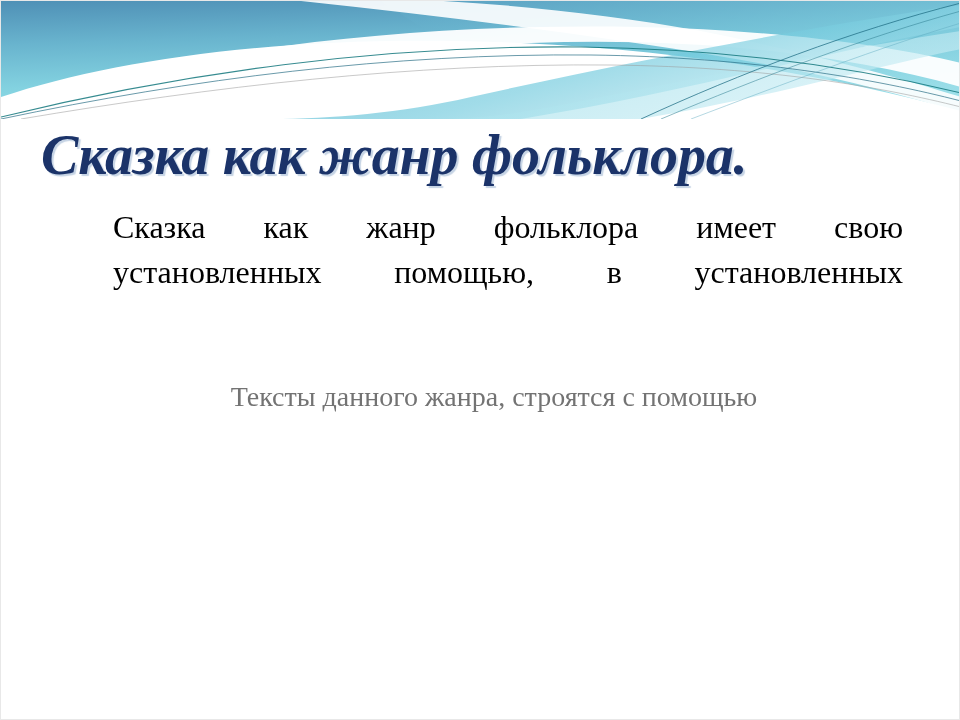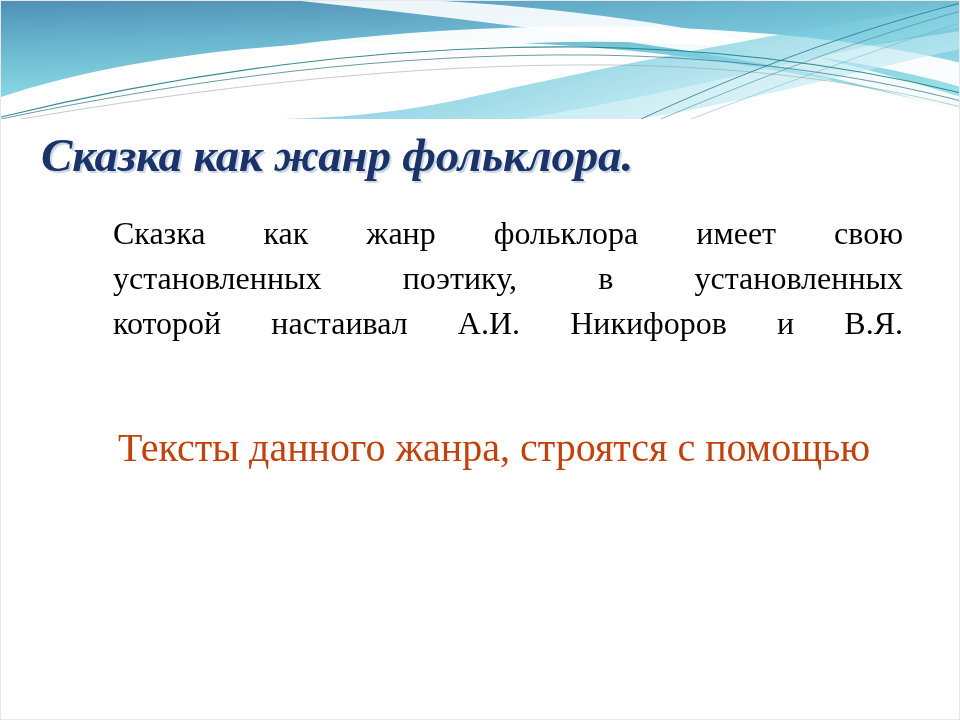--- a/index.html
+++ b/index.html
@@ -40,35 +40,35 @@
   .title-block {
     position: absolute;
     left: 40px;
     top: 124px;
     width: 880px;
     height: 66px;
   }
   .slide-title {
     margin: 0;
     font-family: "Liberation Serif", "DejaVu Serif", serif;
-    font-size: 47px;
+    font-size: 56px;
     line-height: 60px;
     font-weight: bold;
     font-style: italic;
     color: #1b3369;
     letter-spacing: -0.2px;
     white-space: nowrap;
     text-shadow: 2px 2px 1px rgba(150,175,205,0.55);
   }
 
   
   .body-block {
     position: absolute;
     left: 84px;
-    top: 210px;
+    top: 204px;
     width: 818px;
   }
 
   .para-justified {
     margin: 0;
     font-family: "Liberation Serif", "DejaVu Serif", serif;
     font-size: 32px;
     line-height: 45px;
     color: #000000;
     text-align: justify;
@@ -89,23 +89,23 @@
     display: inline-block;
   }
 
   .spacer-line {
     height: 78px;
   }
 
   .para-centered {
     margin: 0;
     font-family: "Liberation Serif", "DejaVu Serif", serif;
-    font-size: 40px;
+    font-size: 28px;
     line-height: 48px;
-    color: #c2410c;
+    color: #737373;
     text-align: center;
   }
   .cline {
     display: block;
     white-space: nowrap;
   }
 </style>
 </head>
 <body>
 
@@ -165,22 +165,21 @@
   </div>
 
   <div class="title-block">
     <h1 class="slide-title">Сказка как жанр фольклора.</h1>
   </div>
 
   <div class="body-block">
 
     <div class="para-justified" id="para1">
         <span class="jline" style="text-indent: 14px;"><span class="w">Сказка</span> <span class="w">как</span> <span class="w">жанр</span> <span class="w">фольклора</span> <span class="w">имеет</span> <span class="w">свою</span></span>
-        <span class="jline"><span class="w">установленных</span> <span class="w">поэтику,</span> <span class="w">в</span> <span class="w">установленных</span></span>
-        <span class="jline"><span class="w">которой</span> <span class="w">настаивал</span> <span class="w">А.И.</span> <span class="w">Никифоров</span> <span class="w">и</span> <span class="w">В.Я.</span></span>
+        <span class="jline"><span class="w">установленных</span> <span class="w">помощью,</span> <span class="w">в</span> <span class="w">установленных</span></span>
       </div>
 
     <div class="spacer-line"></div>
 
     <div class="para-centered" id="para2">
         <span class="cline">Тексты данного жанра, строятся с помощью</span>
       </div>
 
   </div>
 

